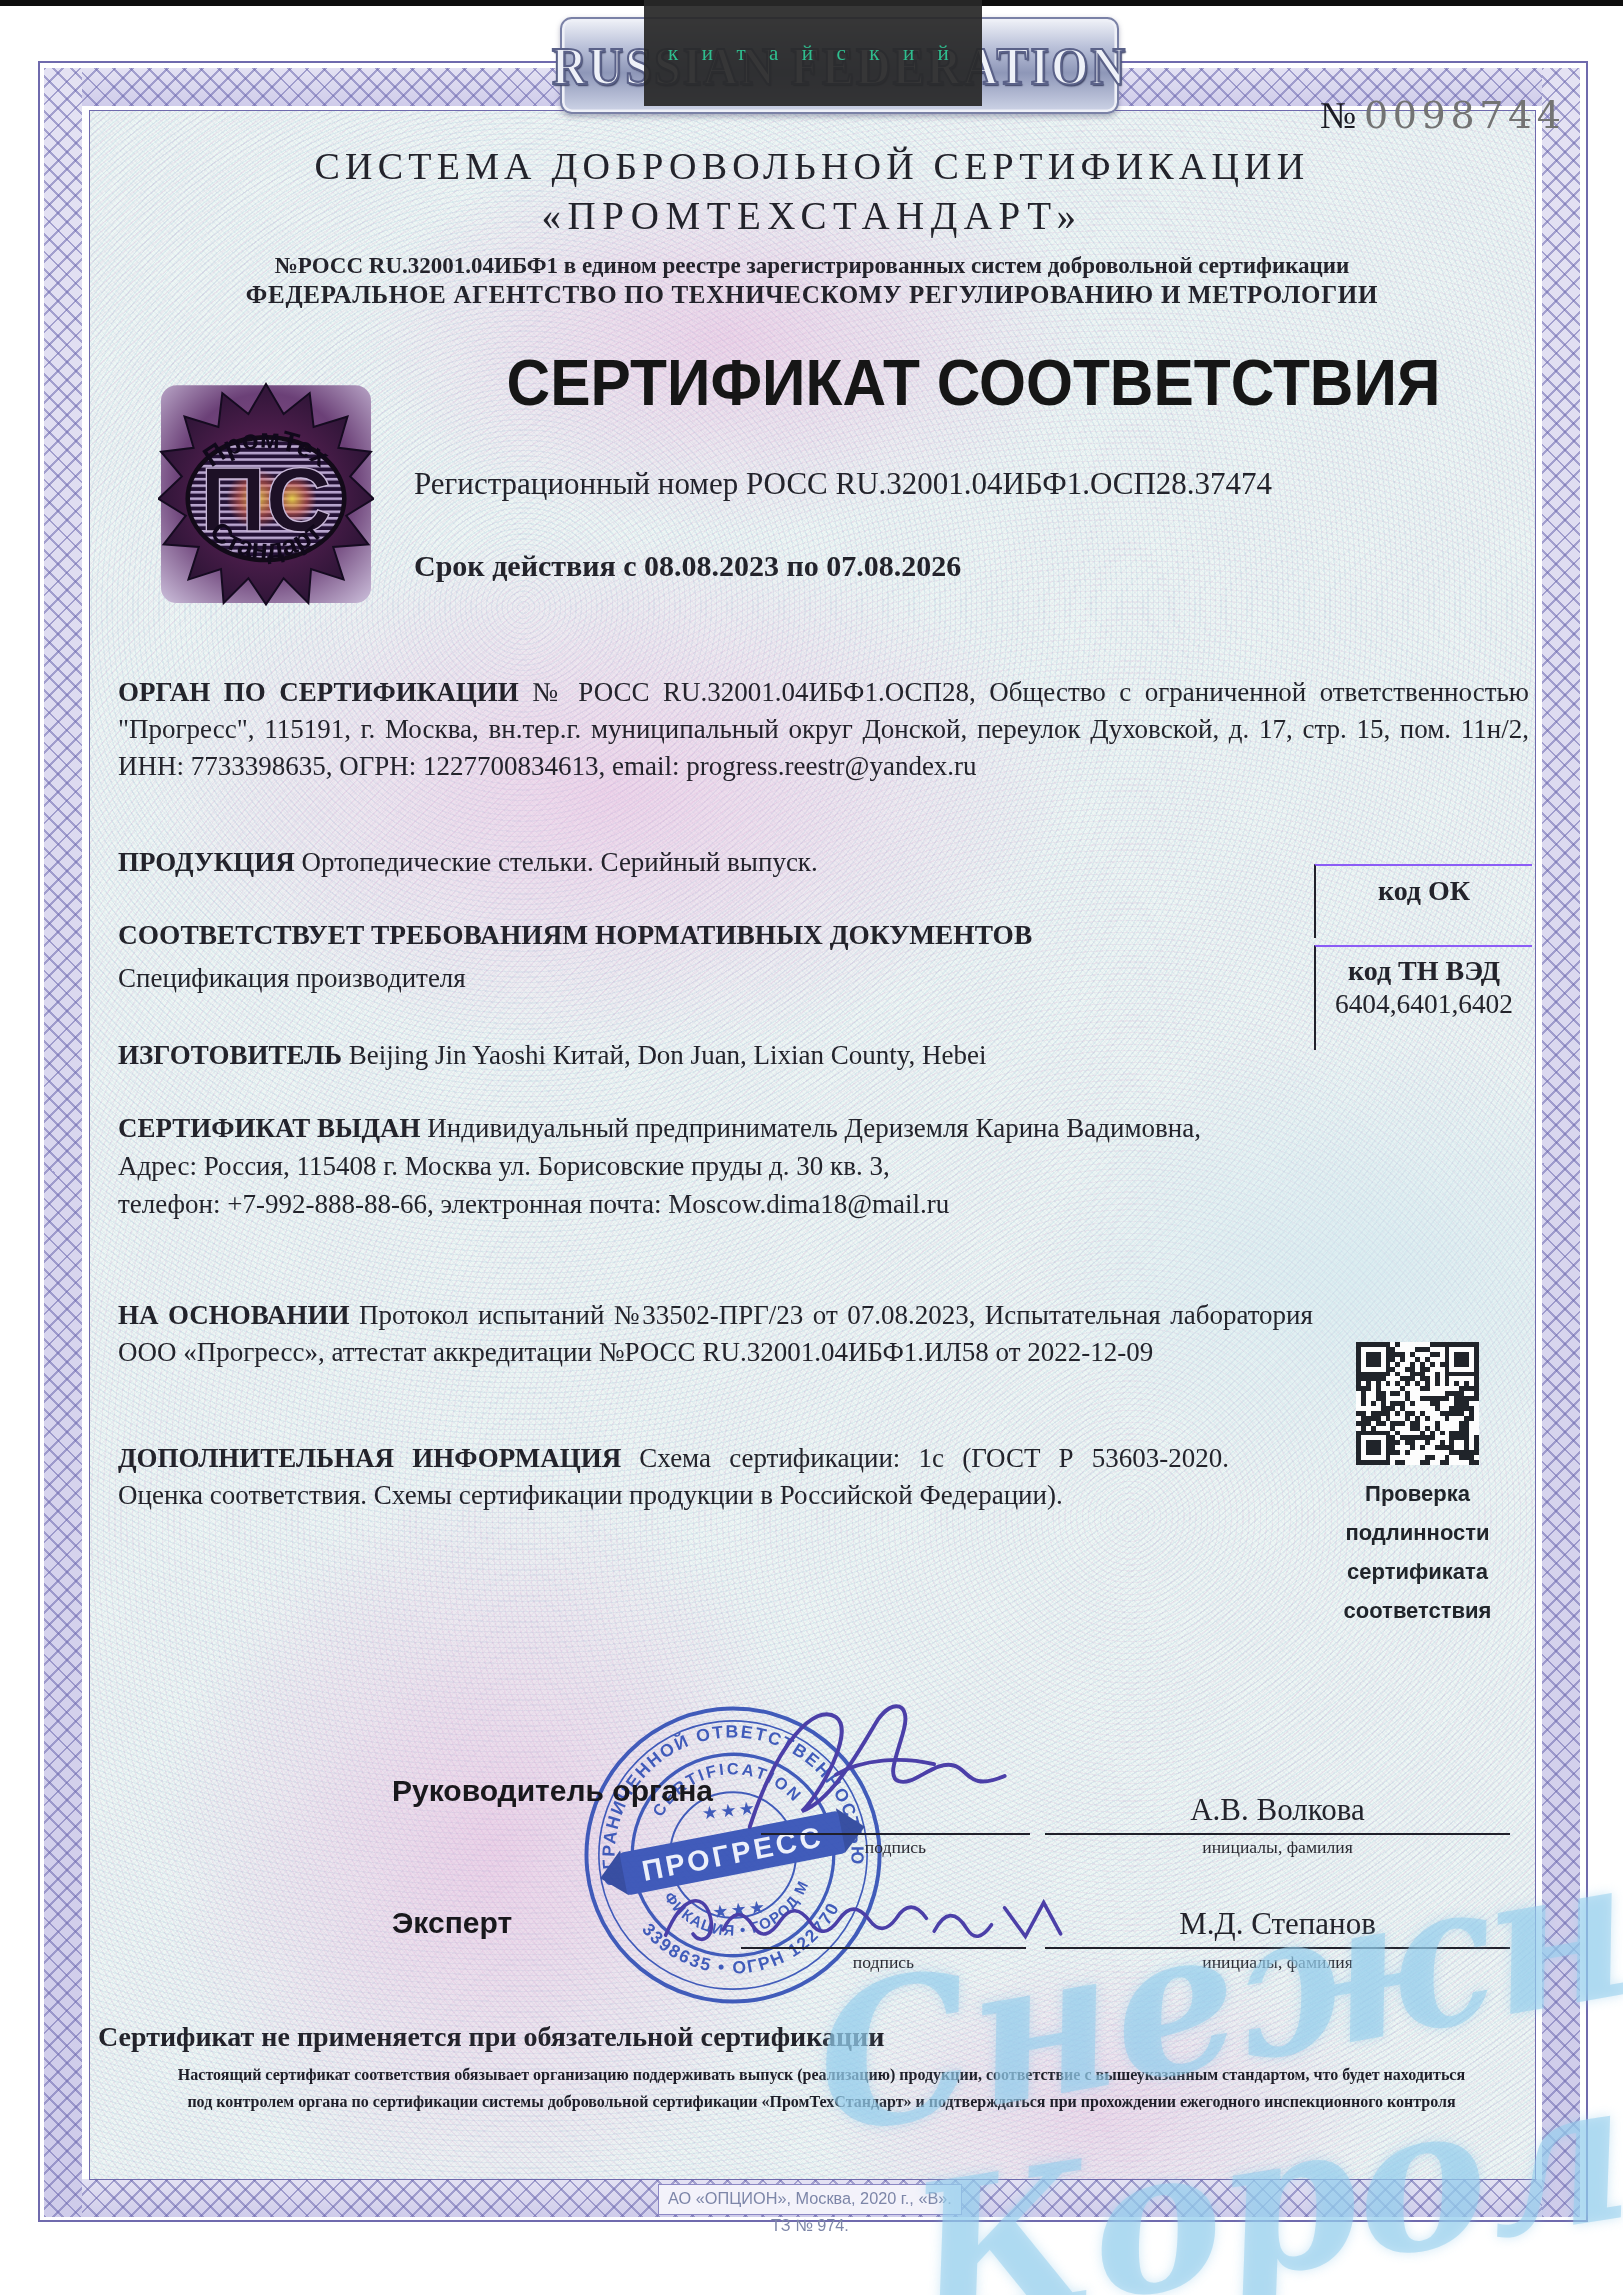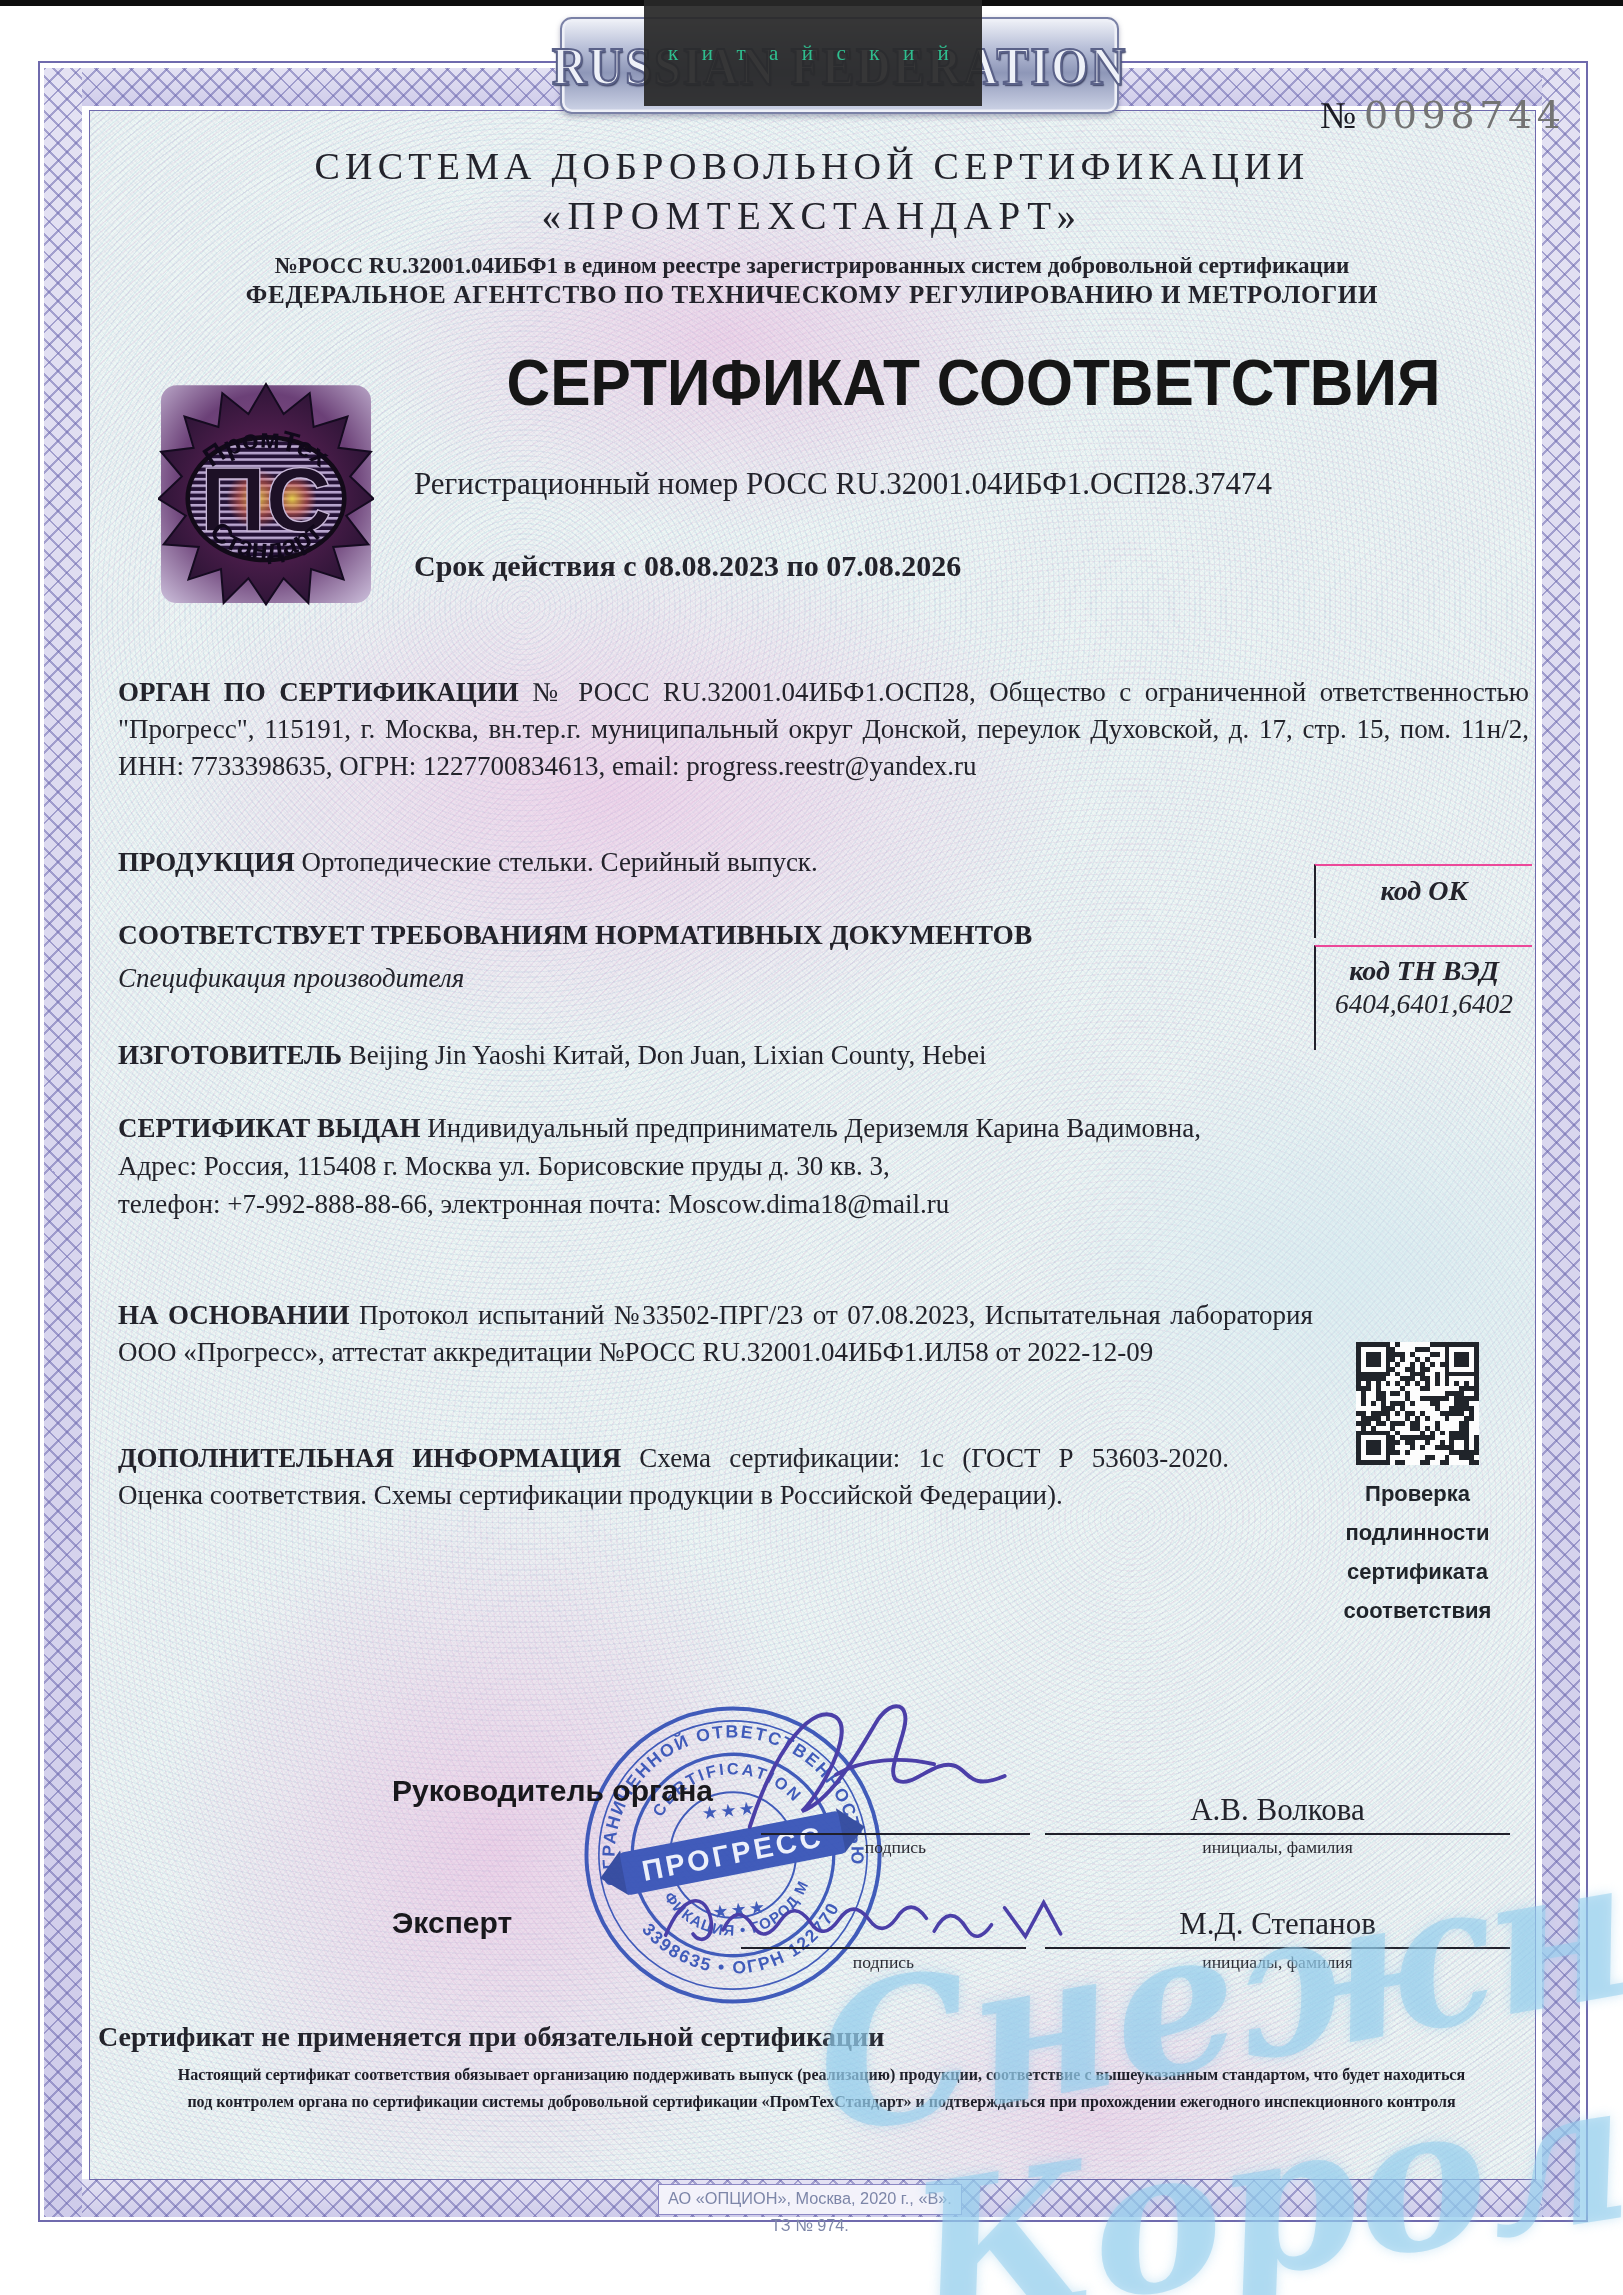--- a/index.html
+++ b/index.html
@@ -69,27 +69,27 @@
     transform:scaleX(.93);transform-origin:center;}
   .reg-line{left:414px;top:466px;font-size:31px;z-index:12;}
   .valid-line{left:414px;top:549px;font-size:30px;font-weight:bold;z-index:12;text-align:right;}
   
   .para{z-index:12;font-size:27px;line-height:37px;text-align:justify;}
   .para b,.lbl{font-weight:bold;}
   .p-organ{left:118px;top:674px;width:1411px;}
   .p-line{z-index:12;font-size:27px;white-space:nowrap;}
   .p-prod{left:118px;top:847px;}
   .p-conf{left:118px;top:920px;font-weight:bold;font-size:27.4px;}
-  .p-spec{left:118px;top:963px;font-style:italic;}
+  .p-spec{left:118px;top:963px;}
   .p-manu{left:118px;top:1040px;text-align:right;}
   .p-issued{left:118px;top:1109px;font-size:27px;line-height:38px;z-index:12;}
   .p-basis{left:118px;top:1297px;width:1195px;}
   .p-add{left:118px;top:1440px;width:1111px;}
   
-  .code-box{z-index:12;border-top:2px solid #ec4899;border-left:2px solid #20202a;text-align:center;font-style:italic;}
+  .code-box{z-index:12;border-top:2px solid #8b5cf6;border-left:2px solid #20202a;text-align:center;}
   .code-ok{left:1314px;top:864px;width:216px;height:63px;padding-top:9.1px;font-weight:bold;font-size:28px;}
   .code-tnved{left:1314px;top:945px;width:216px;height:95px;padding-top:7.8px;}
   .code-tnved .t1{font-weight:bold;font-size:28px;}
   .code-tnved .t2{font-size:27.4px;margin-top:2.6px;}
   
   .qr-wrap{left:1356px;top:1342px;width:123px;height:123px;background:#fdfdfd;z-index:12;
     display:grid;grid-template-columns:repeat(25,1fr);grid-template-rows:repeat(25,1fr);}
   .qr-wrap div{background:transparent;}
   .qr-wrap div.on{background:#20242a;}
   .qr-caption{left:1321px;top:1474px;width:193px;text-align:center;z-index:12;

